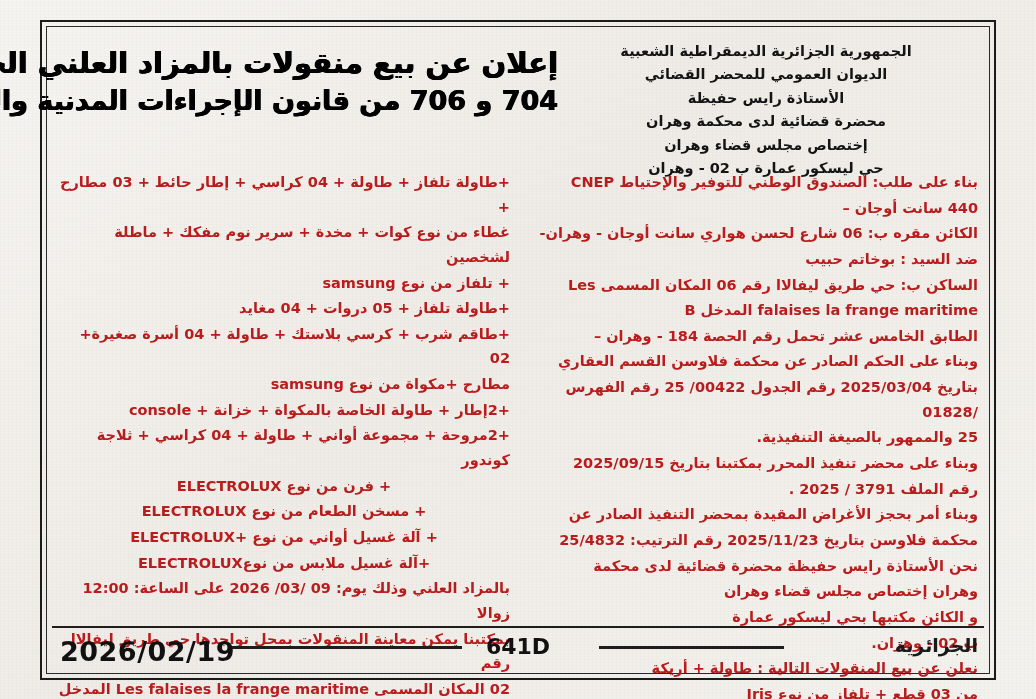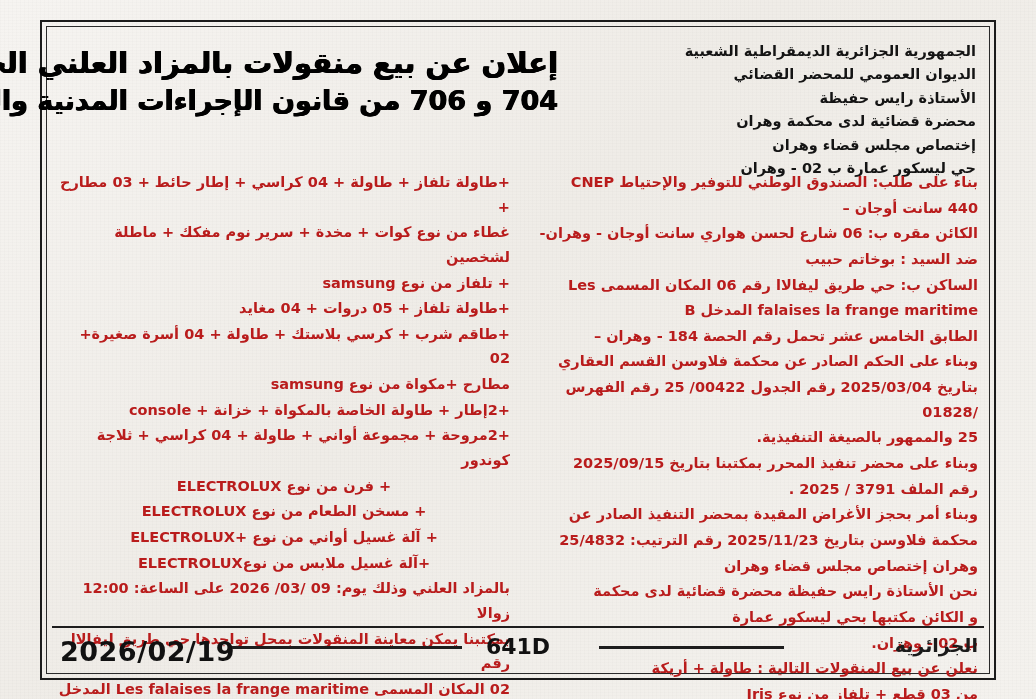--- a/index.html
+++ b/index.html
@@ -53,21 +53,21 @@
     top: 12px;
     right: 10px;
     left: 10px;
     height: 130px;
   }
   .court-header {
     position: absolute;
     right: 8px;
     top: 6px;
     width: 420px;
-    text-align: right;
+    text-align: center;
     font-family: "DejaVu Sans", sans-serif;
     font-size: 14.5px;
     line-height: 1.62;
     color: #141414;
     font-weight: 700;
   }
   .court-header div {
     white-space: nowrap;
   }
 
@@ -213,22 +213,22 @@
         <p>الساكن ب: حي طريق ليفالاا رقم 06 المكان المسمى Les</p>
         <p>falaises la frange maritime المدخل B</p>
         <p>الطابق الخامس عشر تحمل رقم الحصة 184 - وهران –</p>
         <p>وبناء على الحكم الصادر عن محكمة فلاوسن القسم العقاري</p>
         <p>بتاريخ 2025/03/04 رقم الجدول 00422/ 25 رقم الفهرس /01828</p>
         <p>25 والممهور بالصيغة التنفيذية.</p>
         <p>وبناء على محضر تنفيذ المحرر بمكتبنا بتاريخ 2025/09/15</p>
         <p>رقم الملف 3791 / 2025 .</p>
         <p>وبناء أمر بحجز الأغراض المقيدة بمحضر التنفيذ الصادر عن</p>
         <p>محكمة فلاوسن بتاريخ 2025/11/23 رقم الترتيب: 25/4832</p>
+        <p>نحن الأستاذة رايس حفيظة محضرة قضائية لدى محكمة</p>
         <p>وهران إختصاص مجلس قضاء وهران</p>
-        <p>نحن الأستاذة رايس حفيظة محضرة قضائية لدى محكمة</p>
         <p>و الكائن مكتبها بحي ليسكور عمارة</p>
         <p>ب 02 - وهران.</p>
         <p>نعلن عن بيع المنقولات التالية : طاولة + أريكة</p>
         <p>من 03 قطع + تلفاز من نوع Iris</p>
 
       </div>
 
       <div class="col col-left">
         <p>+طاولة تلفاز + طاولة + 04 كراسي + إطار حائط + 03 مطارح +</p>
         <p>غطاء من نوع كوات + مخدة + سرير نوم مفكك + ماطلة لشخصين</p>

